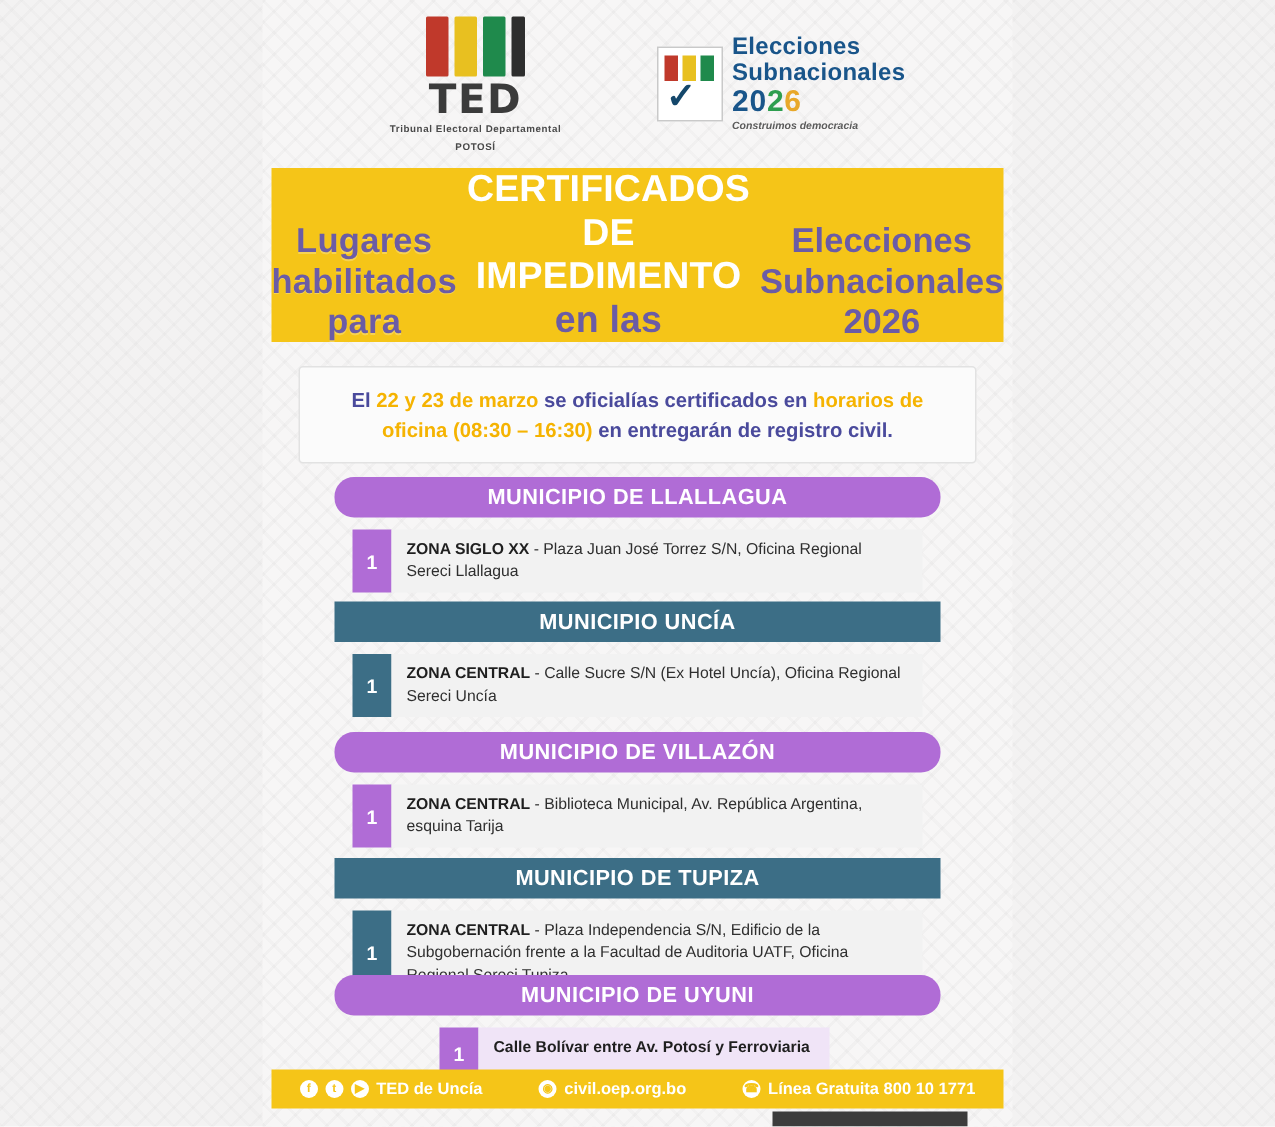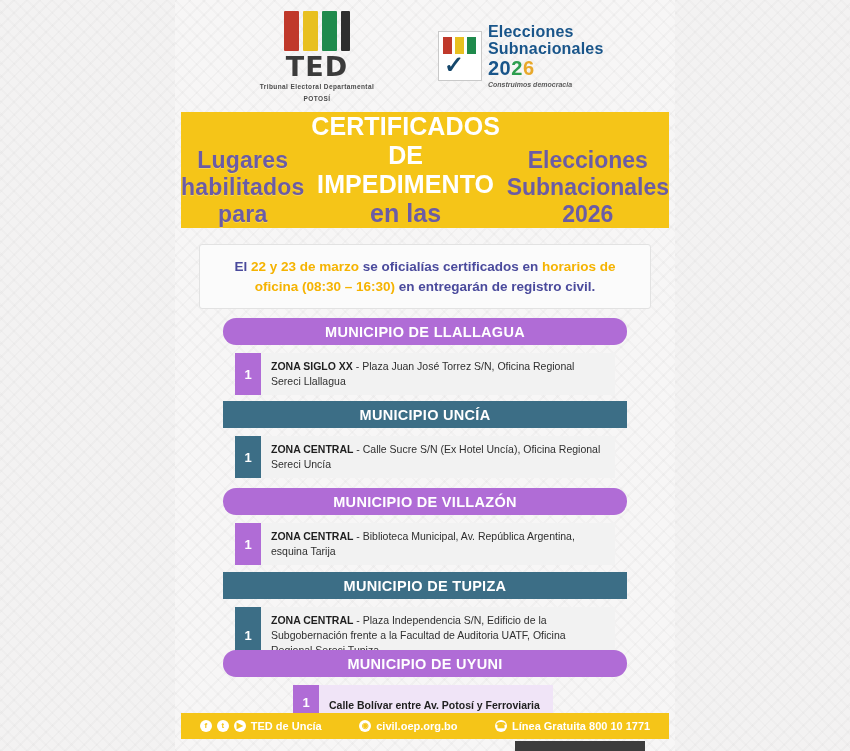--- a/index.html
+++ b/index.html
@@ -232,21 +232,21 @@
   .muni-num.teal   { background: #3c6e86; }
   .muni-text {
     flex: 1;
     background: #f2f2f2;
     padding: 6px 10px;
     box-sizing: border-box;
     font-size: 10.5px;
     line-height: 1.45;
     color: #2f2f2f;
     display: flex;
-    align-items: flex-end;
+    align-items: flex-start;
   }
   .muni-text .zona { color: #1f1f1f; font-weight: bold; }
 
   .muni-row.narrow {
     width: 260px;
     margin-left: 70px;
   }
   .muni-row.narrow .muni-text {
     background: #f0e4f7;
     font-weight: bold;

